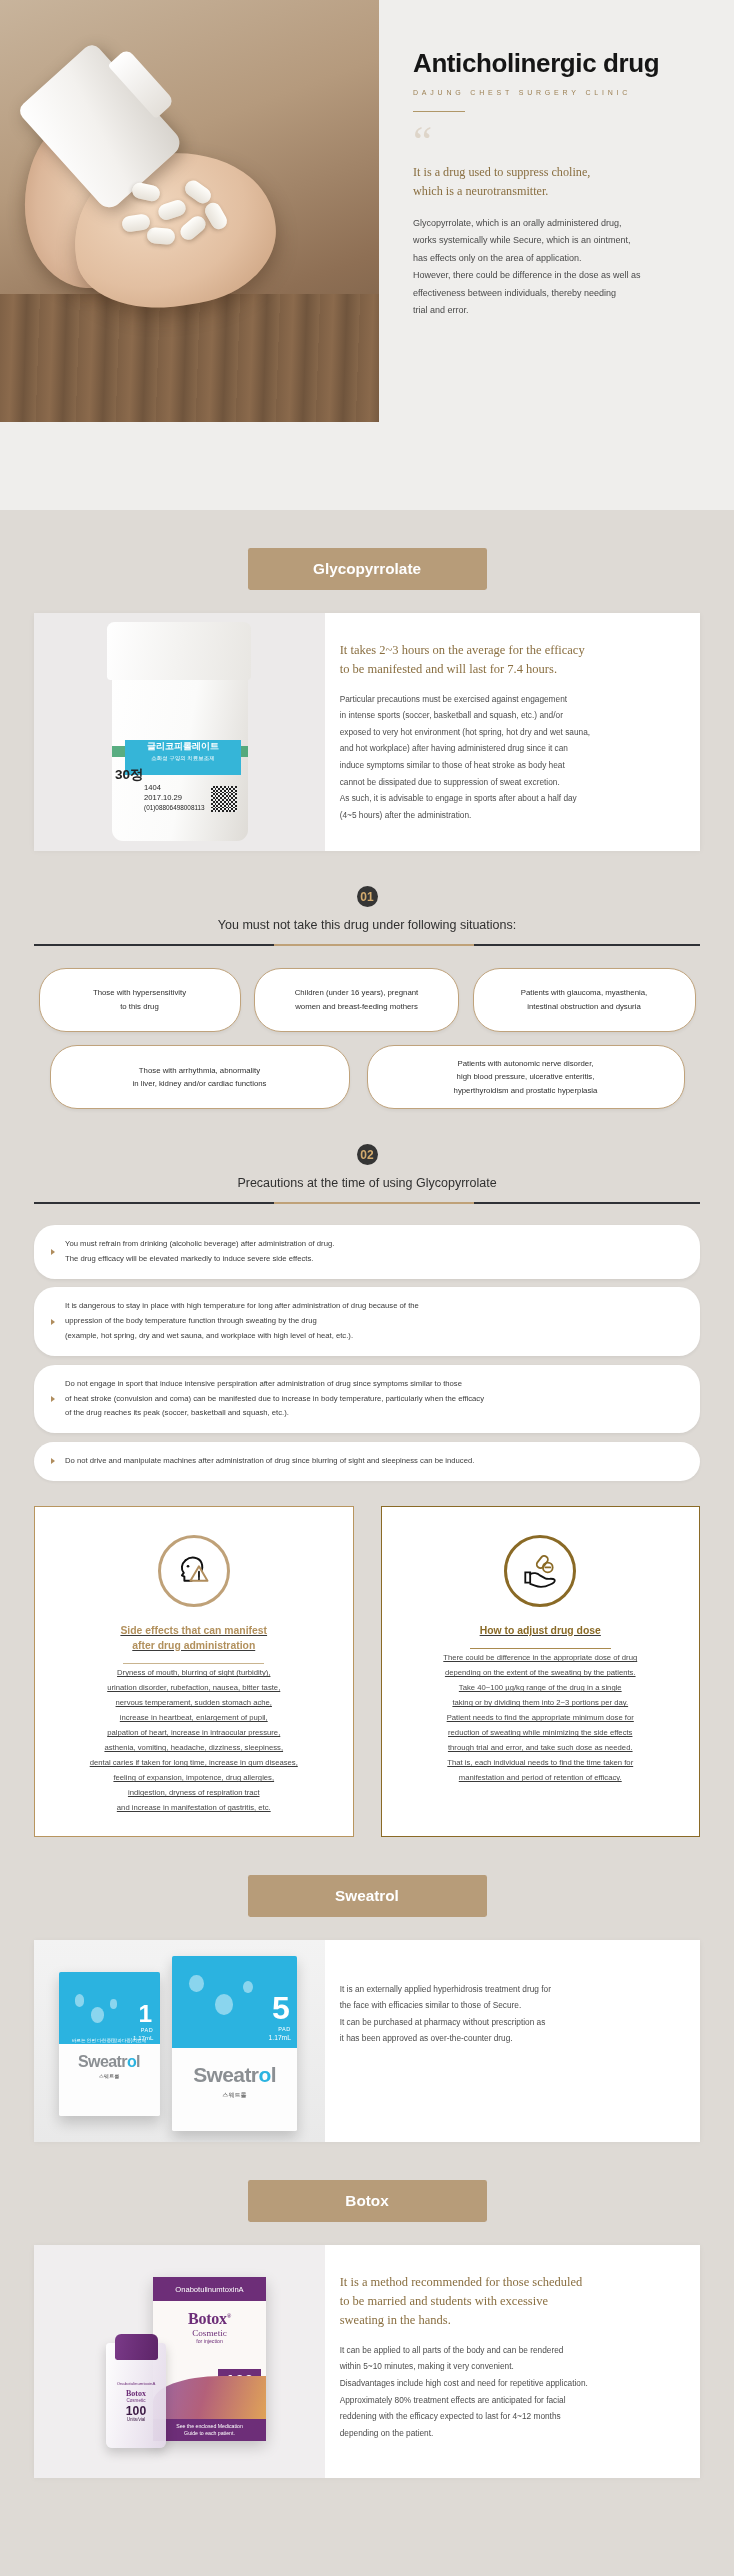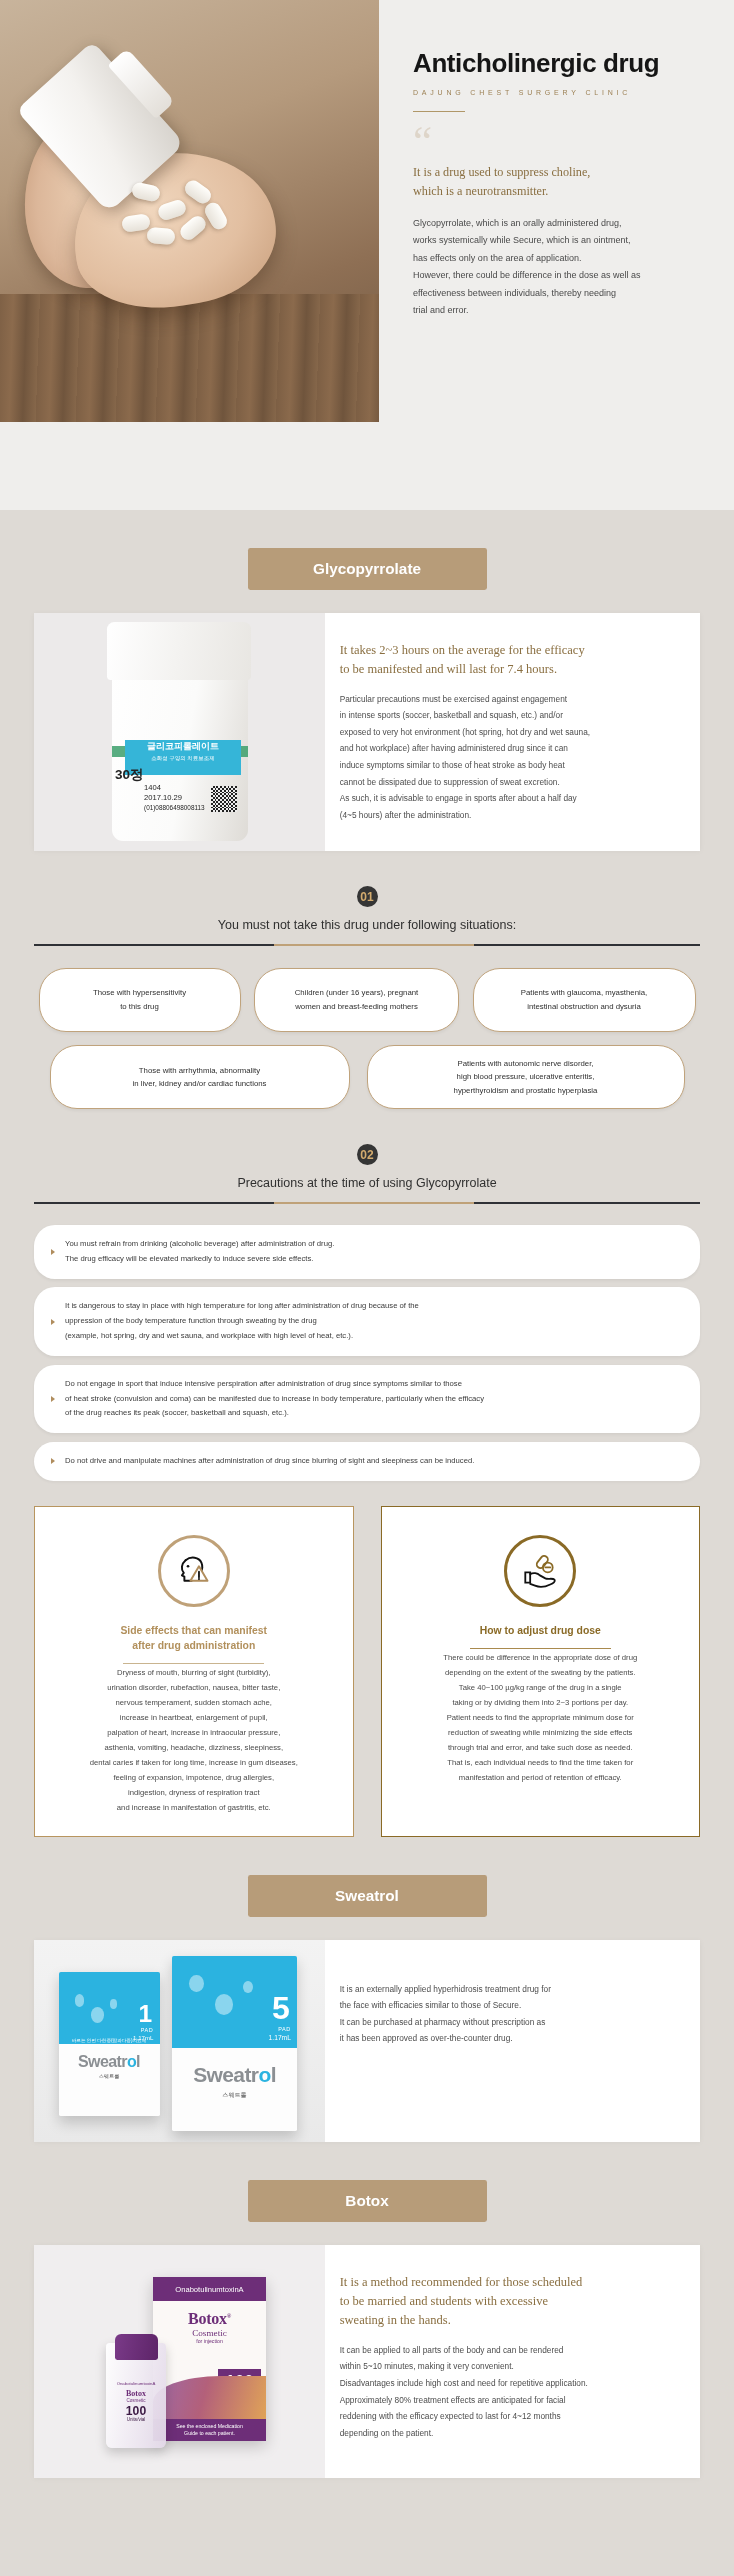--- a/index.html
+++ b/index.html
@@ -153,21 +153,21 @@
     font-size: 7.7px; line-height: 1.92; color:#3b3b3b; box-shadow: 0 1.2px 3.1px rgba(0,0,0,.05);
     display:flex; align-items:center; min-height: 45px;
   }
   .prec .caret {
     position:absolute; left: 17px; top:50%; transform: translateY(-50%);
     width:0; height:0; border-left: 4.3px solid #b08d5d;
     border-top: 3.1px solid transparent; border-bottom: 3.1px solid transparent;
   }
 
   
-  .cards { display:flex; gap: 27px; margin: 24.5px 34px 0; }
+  .cards { display:flex; gap: 27px; margin: 24.5px 34px 0; text-decoration: underline; }
   .card {
     flex:1; background:#fff; border:0.6px solid #b8955f; padding: 24.5px 19.6px 21px;
     text-align:center;
   }
   .card.alt { border-color:#8a6a26; }
   .circ {
     width: 72px; height: 72px; border-radius:50%; margin: 3.7px auto 0;
     display:flex; align-items:center; justify-content:center;
   }
   .circ.tan { border: 3.1px solid #bfa178; }

